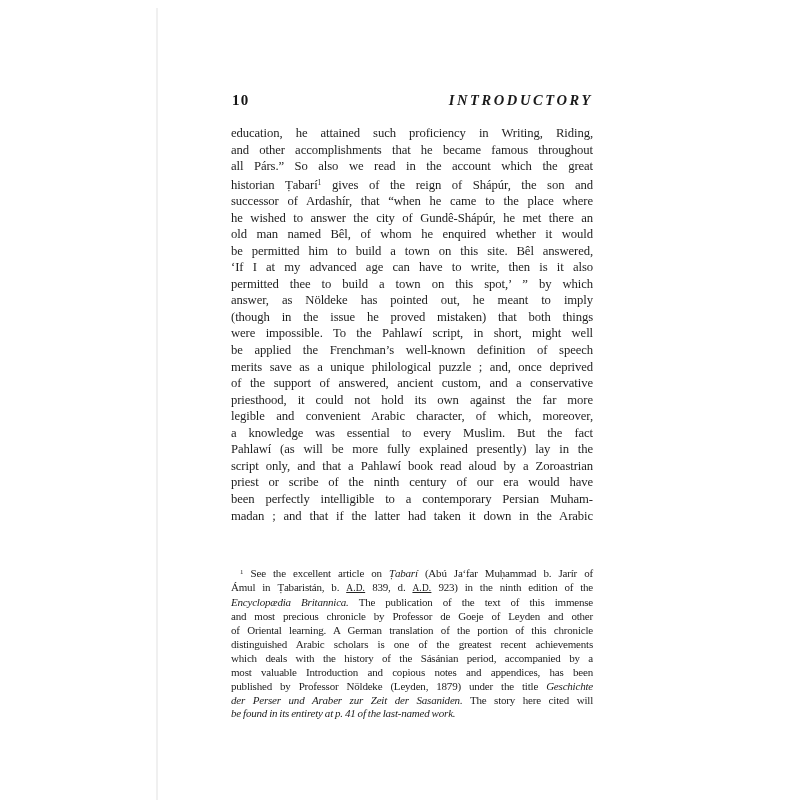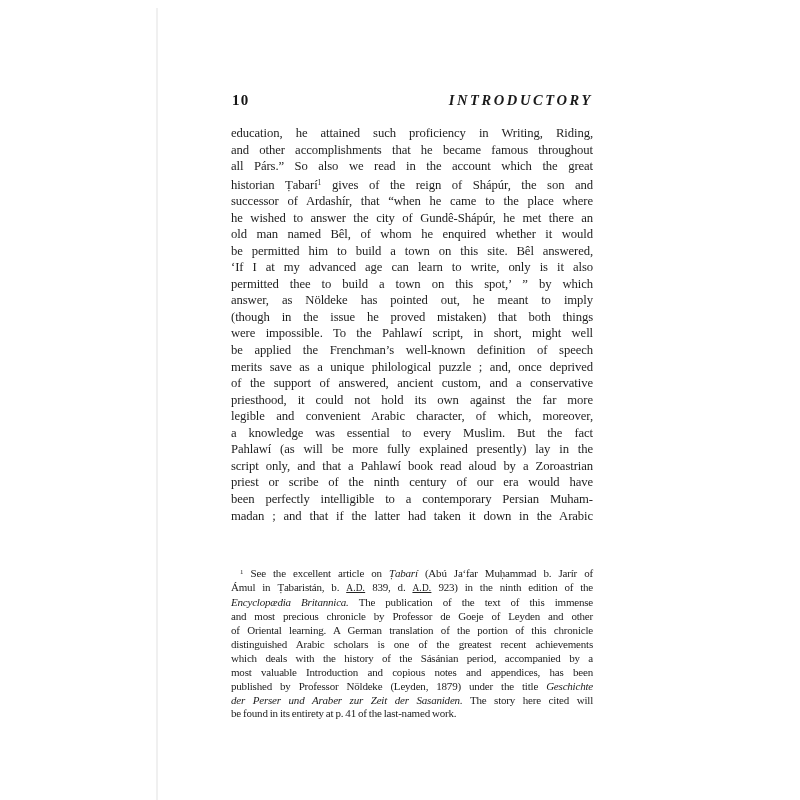--- a/index.html
+++ b/index.html
@@ -42,21 +42,21 @@
     color: #1e1e1e;
   }
   .footnote {
     position: absolute; left: 231px; top: 557px; width: 362px;
     font-size: 11px; line-height: 13.9px;
     letter-spacing: -0.2px; word-spacing: -0.5px;
     color: #222222;
   }
   .footnote .line:first-child { text-indent: 9px; }
   .line { text-align: justify; text-align-last: justify; }
-  .line.flush { text-align-last: left; }
+  .line.flush { text-align-last: left; font-style: italic; }
   .i  { font-style: italic; }
   .sup { font-size: 0.62em; vertical-align: 0.5em; letter-spacing: 0; }
   .sc  { font-size: 0.85em; letter-spacing: 0.2px; text-decoration: underline; }
 </style>
 </head>
 <body>
 
 <div class="page">
   <div class="scan-edge"></div>
 
@@ -67,21 +67,21 @@
 
   <div class="body-text">
       <div class="line"><span>education, he attained such proficiency in Writing, Riding,</span></div>
       <div class="line"><span>and other accomplishments that he became famous throughout</span></div>
       <div class="line"><span>all Párs.”  So also we read in the account which the great</span></div>
       <div class="line"><span>historian Ṭabarí</span><span class="sup">1</span><span> gives of the reign of Shápúr, the son and</span></div>
       <div class="line"><span>successor of Ardashír, that “when he came to the place where</span></div>
       <div class="line"><span>he wished to answer the city of Gundê-Shápúr, he met there an</span></div>
       <div class="line"><span>old man named Bêl, of whom he enquired whether it would</span></div>
       <div class="line"><span>be permitted him to build a town on this site.  Bêl answered,</span></div>
-      <div class="line"><span>‘If I at my advanced age can learn to write, only is it also</span></div>
+      <div class="line"><span>‘If I at my advanced age can have to write, then is it also</span></div>
       <div class="line"><span>permitted thee to build a town on this spot,’ ” by which</span></div>
       <div class="line"><span>answer, as Nöldeke has pointed out, he meant to imply</span></div>
       <div class="line"><span>(though in the issue he proved mistaken) that both things</span></div>
       <div class="line"><span>were impossible.  To the Pahlawí script, in short, might well</span></div>
       <div class="line"><span>be applied the Frenchman’s well-known definition of speech</span></div>
       <div class="line"><span>merits save as a unique philological puzzle ; and, once deprived</span></div>
       <div class="line"><span>of the support of answered, ancient custom, and a conservative</span></div>
       <div class="line"><span>priesthood, it could not hold its own against the far more</span></div>
       <div class="line"><span>legible and convenient Arabic character, of which, moreover,</span></div>
       <div class="line"><span>a knowledge was essential to every Muslim.  But the fact</span></div>

